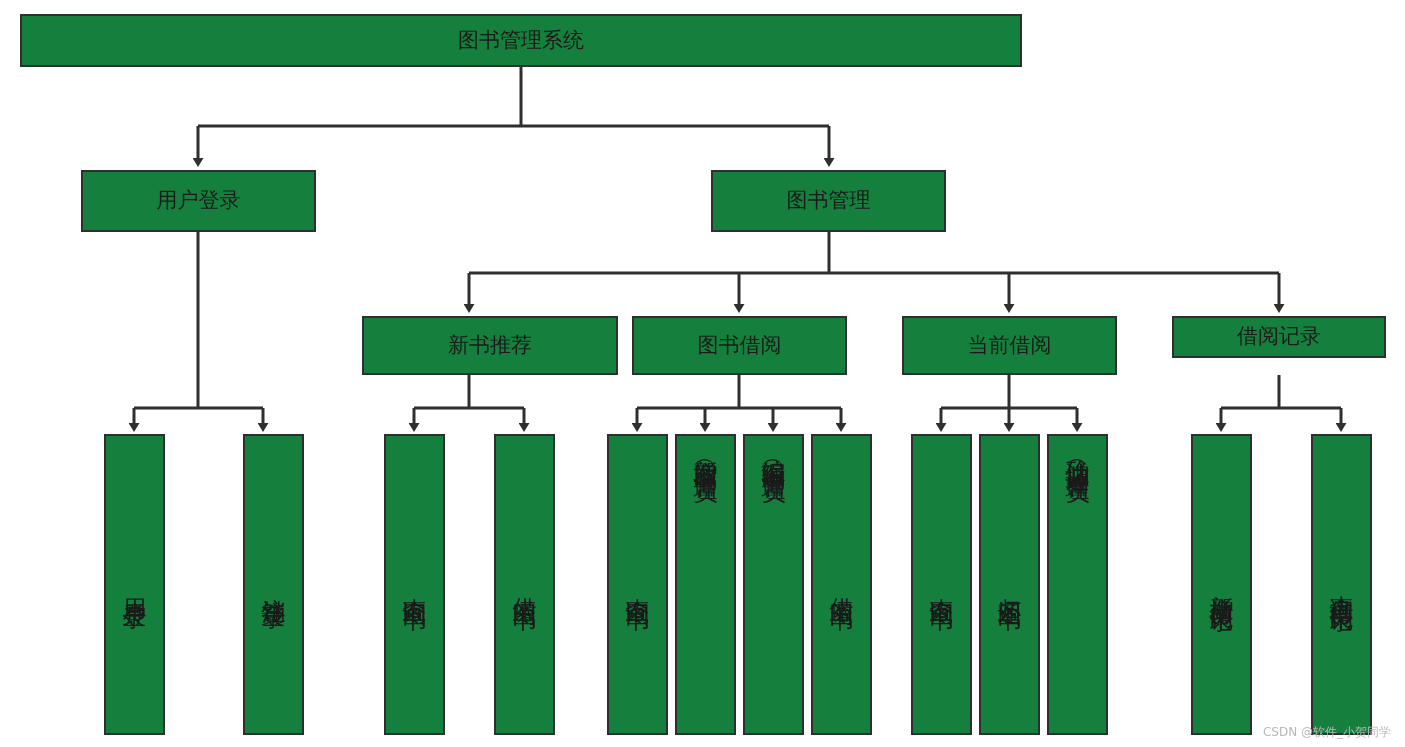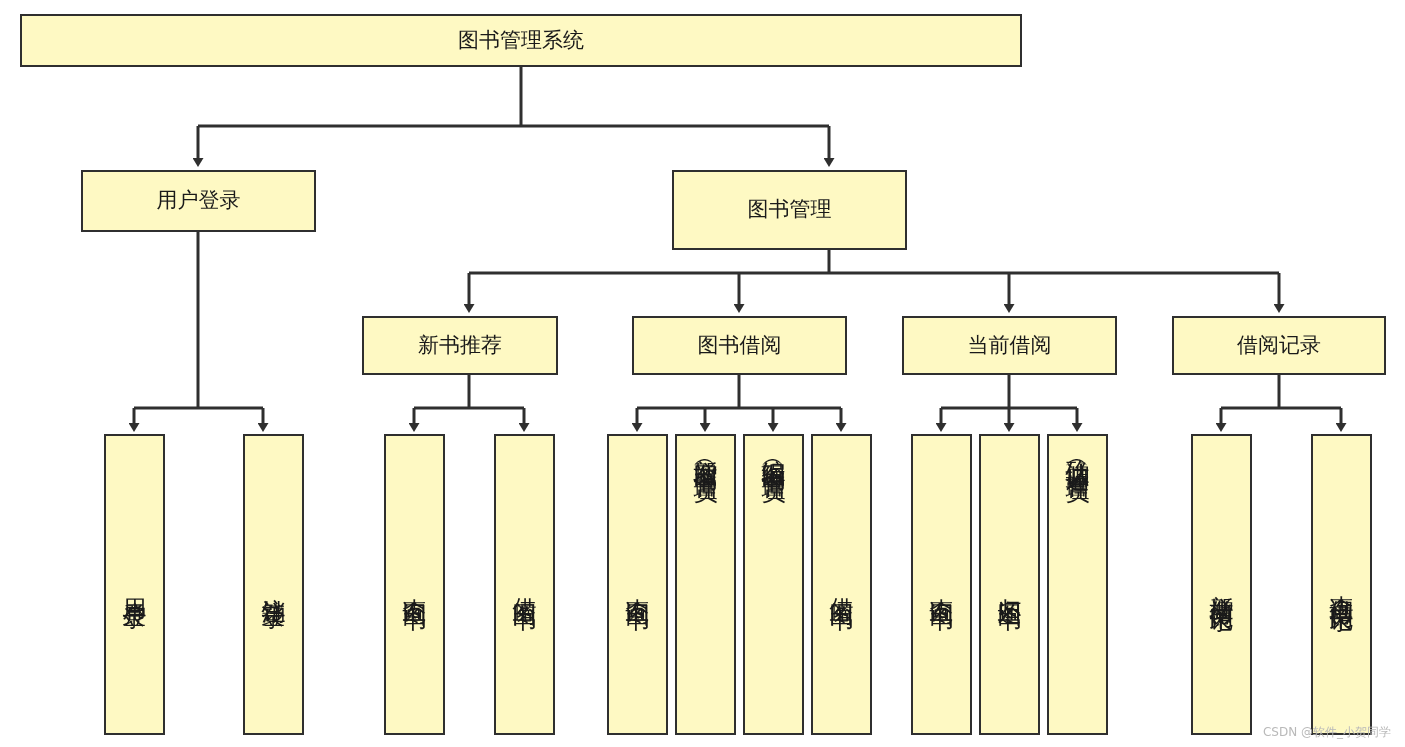--- a/index.html
+++ b/index.html
@@ -9,21 +9,21 @@
     font-family:"DejaVu Sans","Liberation Sans",sans-serif;
     overflow:hidden;
   }
   #canvas{position:relative;width:1405px;height:747px;}
 
   svg#edges{position:absolute;left:0;top:0;width:1405px;height:747px;}
 
   .node{
     position:absolute;
     box-sizing:border-box;
-    background:#fef9c3;
+    background:#15803d;
     border:2px solid #2f2f2f;
     display:flex;
     align-items:center;
     justify-content:center;
     color:#1a1a1a;
     z-index:2;
   }
   .node .label{
     display:block;
     text-align:center;
@@ -120,37 +120,37 @@
   </svg>
 
   <div class="node h-node" style="left:20px;top:14px;width:1002px;height:53px;">
     <span class="label">图书管理系统</span>
   </div>
 
   <div class="node h-node" style="left:81px;top:170px;width:235px;height:62px;">
     <span class="label">用户登录</span>
   </div>
 
-  <div class="node h-node" style="left:672px;top:170px;width:235px;height:80px;">
+  <div class="node h-node" style="left:711px;top:170px;width:235px;height:62px;">
     <span class="label">图书管理</span>
   </div>
 
-  <div class="node h-node" style="left:362px;top:316px;width:196px;height:59px;justify-content:center;">
+  <div class="node h-node" style="left:362px;top:316px;width:256px;height:59px;justify-content:center;">
     <span class="label">新书推荐</span>
   </div>
 
   <div class="node h-node" style="left:902px;top:316px;width:215px;height:59px;">
     <span class="label">当前借阅</span>
   </div>
 
   <div class="node h-node" style="left:632px;top:316px;width:215px;height:59px;">
     <span class="label">图书借阅</span>
   </div>
 
-  <div class="node h-node" style="left:1172px;top:316px;width:214px;height:59px;">
+  <div class="node h-node" style="left:1172px;top:316px;width:214px;height:42px;">
     <span class="label">借阅记录</span>
   </div>
 
   <div class="node v-node center" style="left:104px;top:434px;width:61px;height:301px;">
     <span class="label">用户登录</span>
   </div>
 
   <div class="node v-node center" style="left:243px;top:434px;width:61px;height:301px;">
     <span class="label">注销登录</span>
   </div>

